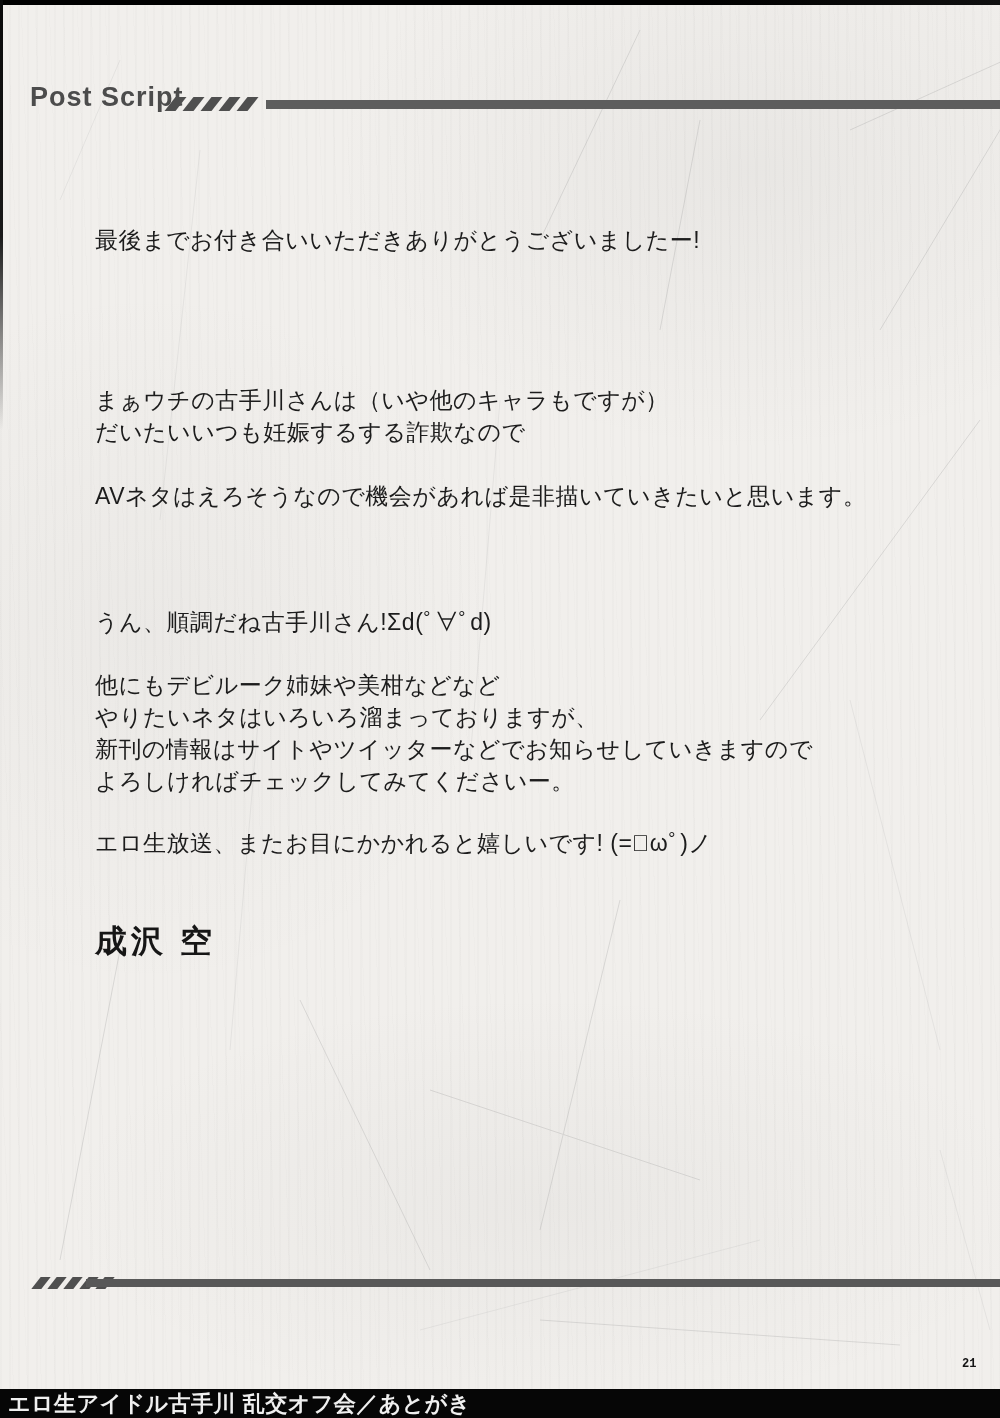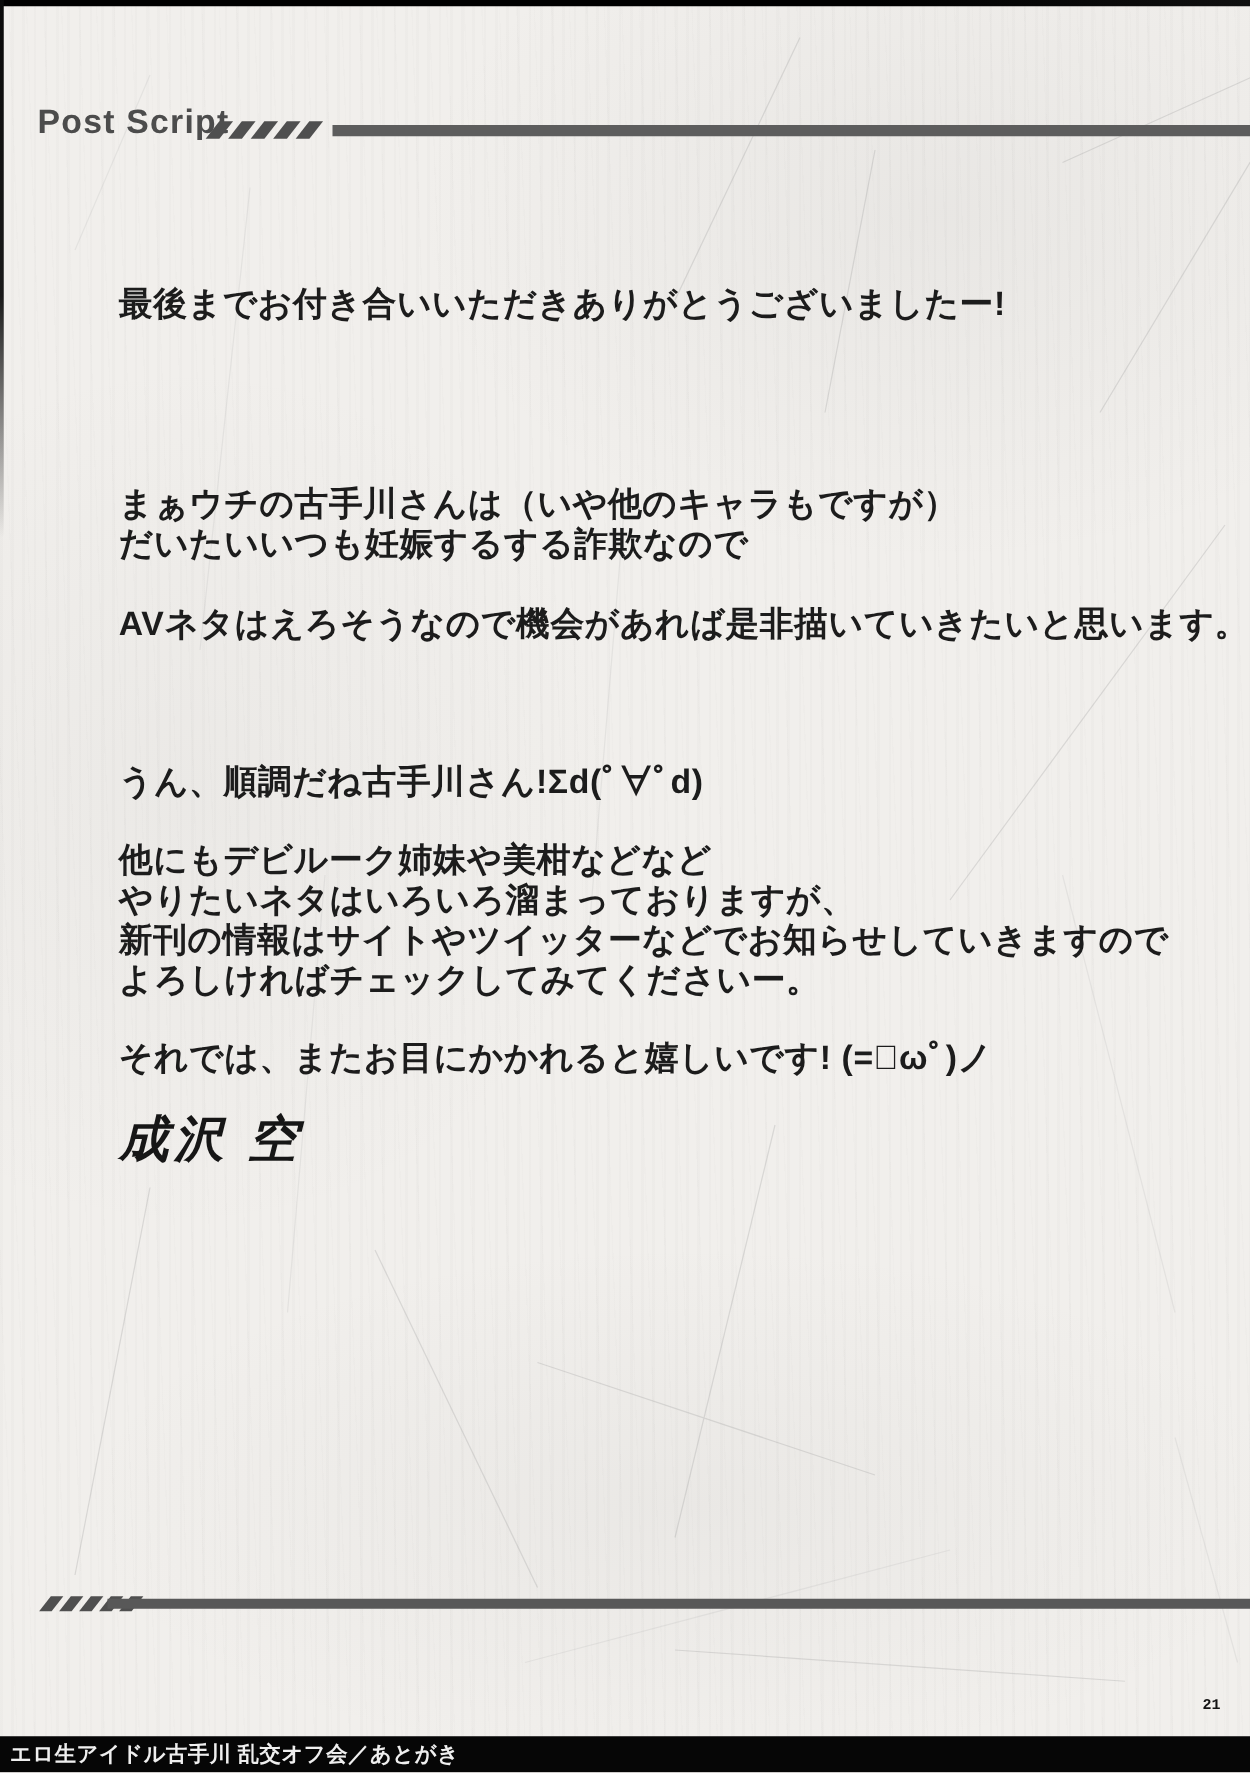--- a/index.html
+++ b/index.html
@@ -39,47 +39,47 @@
   .rule.top { left: 266px; right: 0; top: 100px; height: 9px; }
 
   
   .slash-row.bottom { left: 36px; top: 1277px; }
   .slash-row.bottom .slash { width: 10px; height: 12px; margin-right: 6px; }
   .rule.bottom { left: 86px; right: 0; top: 1279px; height: 8px; background: #585858; }
 
   
   .line {
     position: absolute; left: 95px;
-    font-size: 27px; font-weight: bold; color: #1c1c1c;
+    font-size: 23px; font-weight: normal; color: #1c1c1c;
     white-space: pre; letter-spacing: 0.5px;
   }
   .catchphrase {
     position: absolute; left: 125px; top: 544px;
     font-family: "DejaVu Serif", "Liberation Serif", serif;
     font-size: 29px; font-weight: bold; color: #222;
     letter-spacing: 2px; white-space: pre;
   }
   .author {
-    position: absolute; left: 95px; top: 884px;
-    font-size: 40px; font-weight: bold; color: #161616; letter-spacing: 4px; font-style: italic;
+    position: absolute; left: 95px; top: 920px;
+    font-size: 32px; font-weight: bold; color: #161616; letter-spacing: 4px;
   }
 
   .page-number {
     position: absolute; left: 962px; top: 1357px;
     font-family: Liberation Mono, monospace;
     font-size: 12px; font-weight: bold; color: #141414;
   }
 
   .footer-bar {
     position: absolute; left: 0; bottom: 0; width: 100%; height: 29px;
     background: #060606; display: flex; align-items: center;
   }
   .footer-title {
-    margin-left: 8px; font-size: 17px; font-weight: bold;
-    color: #efefef; letter-spacing: 0.5px; white-space: pre; font-family: Liberation Serif, serif;
+    margin-left: 8px; font-size: 22px; font-weight: bold;
+    color: #efefef; letter-spacing: 0.5px; white-space: pre;
   }
 </style>
 </head>
 <body>
 
 <div class="page">
 
   <svg class="scratches" width="1000" height="1418" viewBox="0 0 1000 1418">
     <g stroke="#9a9a9a" stroke-width="1" opacity="0.28">
       <line x1="640" y1="30" x2="540" y2="240"></line>
@@ -121,21 +121,21 @@
   <div class="line" style="top:385px">まぁウチの古手川さんは（いや他のキャラもですが）</div>
   <div class="line" style="top:417px">だいたいいつも妊娠するする詐欺なので</div>
   <div class="line" style="top:481px">AVネタはえろそうなので機会があれば是非描いていきたいと思います。</div>
 
 
   <div class="line" style="top:607px">うん、順調だね古手川さん!Σd(ﾟ∀ﾟd)</div>
   <div class="line" style="top:670px">他にもデビルーク姉妹や美柑などなど</div>
   <div class="line" style="top:702px">やりたいネタはいろいろ溜まっておりますが、</div>
   <div class="line" style="top:734px">新刊の情報はサイトやツイッターなどでお知らせしていきますので</div>
   <div class="line" style="top:766px">よろしければチェックしてみてくださいー。</div>
-  <div class="line" style="top:828px">それでは、またお目にかかれると嬉しいです! (=ﾟωﾟ)ノ</div>
+  <div class="line" style="top:828px">エロ生放送、またお目にかかれると嬉しいです! (=ﾟωﾟ)ノ</div>
 
   <div class="author">成沢 空</div>
 
   <div class="slash-row bottom">
     <div class="slash"></div>
     <div class="slash"></div>
     <div class="slash"></div>
     <div class="slash"></div>
     <div class="slash"></div>
   </div>

